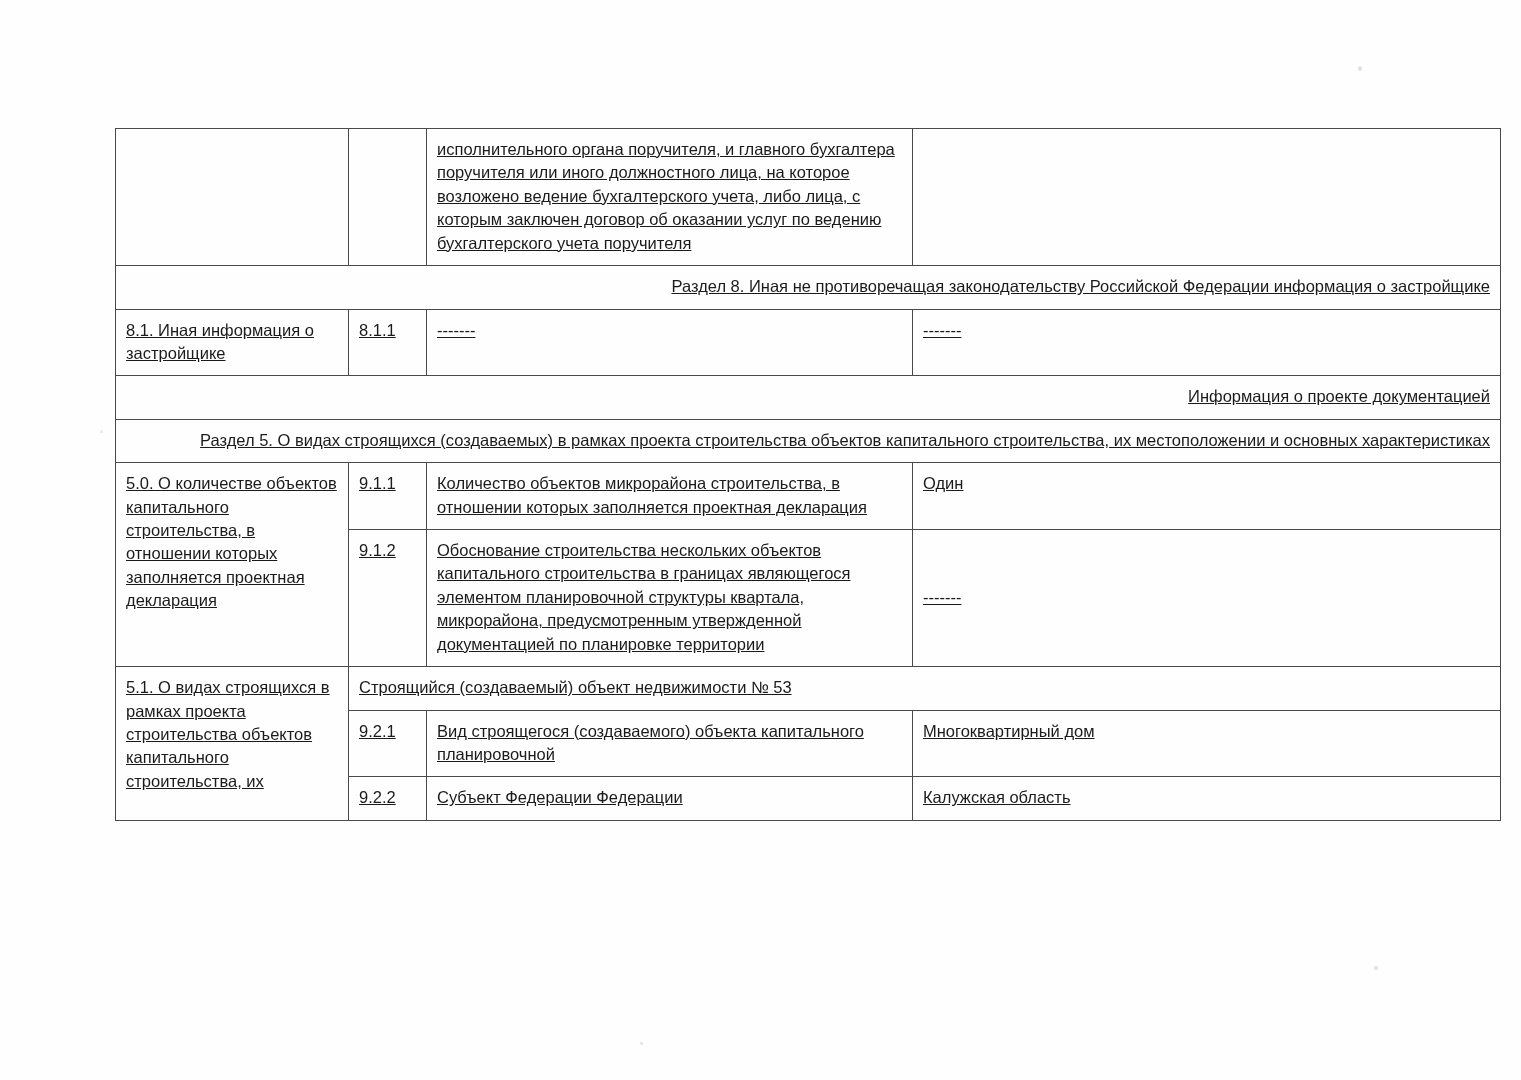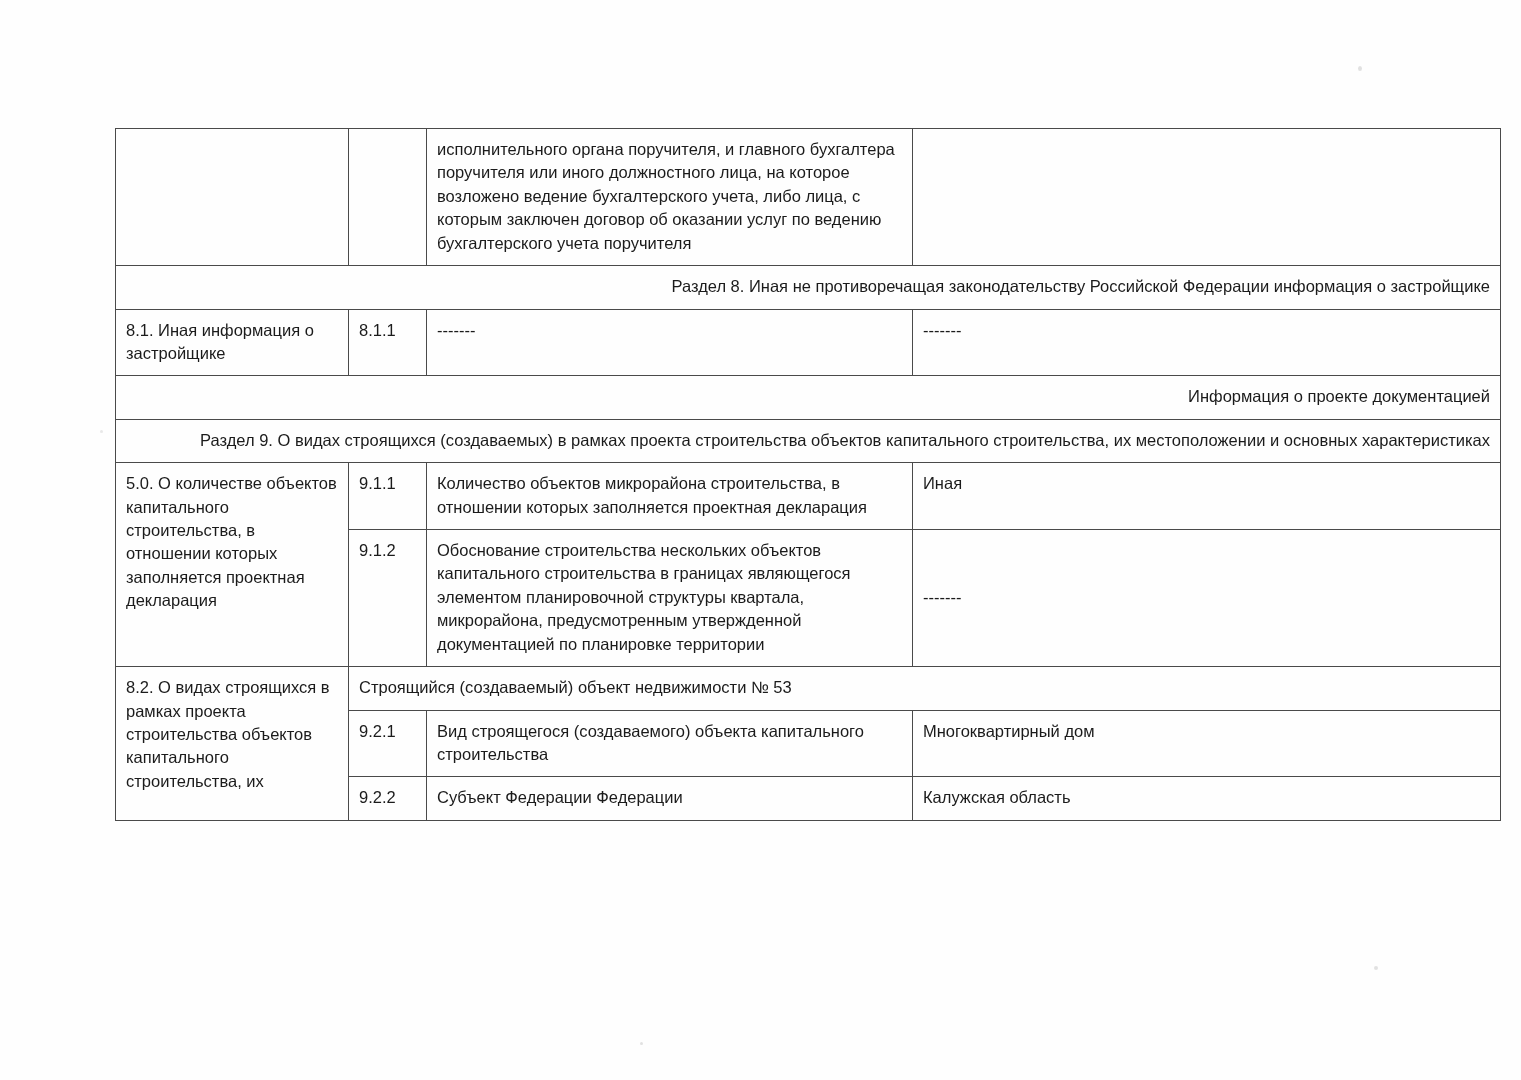--- a/index.html
+++ b/index.html
@@ -23,20 +23,21 @@
     height: 1080px;
     background: #fefefe;
   }
   .doc-table {
     position: absolute;
     left: 115px;
     top: 128px;
     width: 1385px;
     border-collapse: collapse;
     table-layout: fixed;
+    text-decoration: underline;
   }
   .doc-table td {
     border: 1px solid #4a4a4a;
     vertical-align: top;
     padding: 9px 10px 10px 10px;
     font-size: 16.5px;
     line-height: 1.42;
     color: #1b1b1b;
   }
   .col-a { width: 233px; }
@@ -104,44 +105,44 @@
         <td>8.1.1</td>
         <td class="dashes">-------</td>
         <td class="dashes">-------</td>
       </tr>
 
       <tr>
         <td class="center section-head" colspan="4">Информация о проекте документацией</td>
       </tr>
 
       <tr>
-        <td class="center section-head" colspan="4">Раздел 9. О видах строящихся (создаваемых) в рамках проекта строительства объектов капитального строительства, их местоположении и основных характеристиках</td>
+        <td class="center section-head" colspan="4">Раздел 5. О видах строящихся (создаваемых) в рамках проекта строительства объектов капитального строительства, их местоположении и основных характеристиках</td>
       </tr>
 
       <tr>
         <td rowspan="2">5.0. О количестве объектов капитального строительства, в отношении которых заполняется проектная декларация</td>
         <td>9.1.1</td>
         <td>Количество объектов микрорайона строительства, в отношении которых заполняется проектная декларация</td>
-        <td>Иная</td>
+        <td>Один</td>
       </tr>
 
       <tr>
         <td>9.1.2</td>
         <td>Обоснование строительства нескольких объектов капитального строительства в границах являющегося элементом планировочной структуры квартала, микрорайона, предусмотренным утвержденной документацией по планировке территории</td>
         <td class="mid dashes">-------</td>
       </tr>
 
       <tr>
-        <td rowspan="3">8.2. О видах строящихся в рамках проекта строительства объектов капитального строительства, их</td>
+        <td rowspan="3">5.1. О видах строящихся в рамках проекта строительства объектов капитального строительства, их</td>
         <td colspan="3">Строящийся (создаваемый) объект недвижимости № 53</td>
       </tr>
 
       <tr>
         <td>9.2.1</td>
-        <td>Вид строящегося (создаваемого) объекта капитального строительства</td>
+        <td>Вид строящегося (создаваемого) объекта капитального планировочной</td>
         <td>Многоквартирный дом</td>
       </tr>
 
       <tr>
         <td>9.2.2</td>
         <td>Субъект Федерации Федерации</td>
         <td>Калужская область</td>
       </tr>
 
     </tbody>

